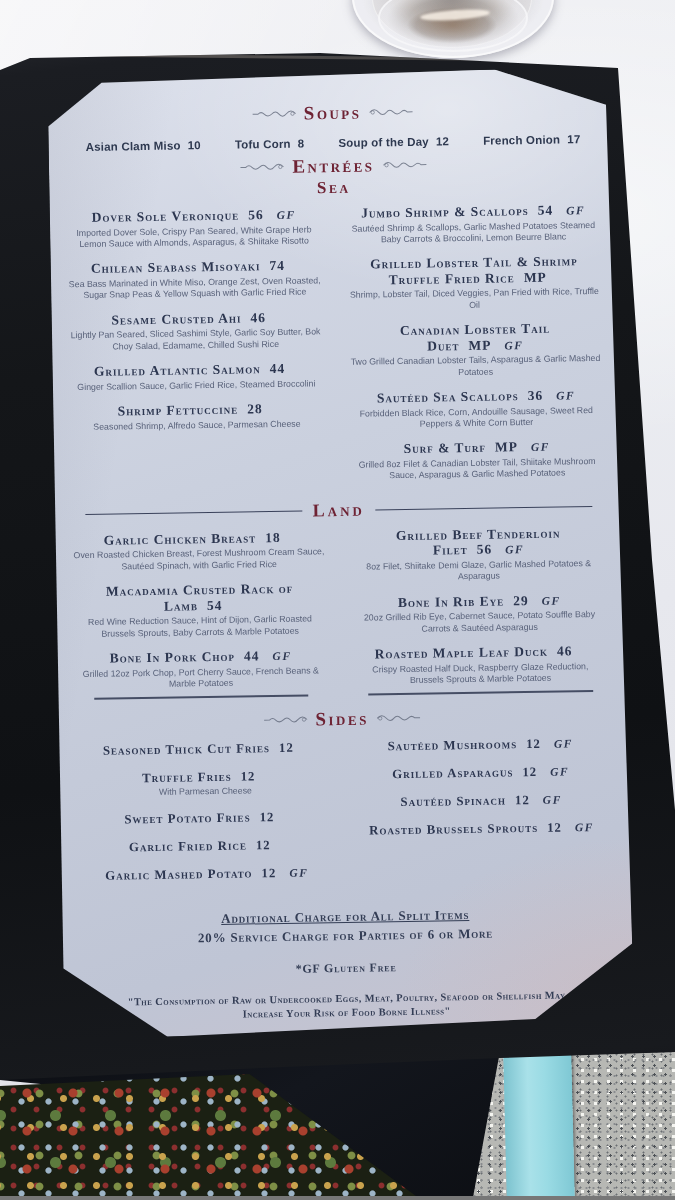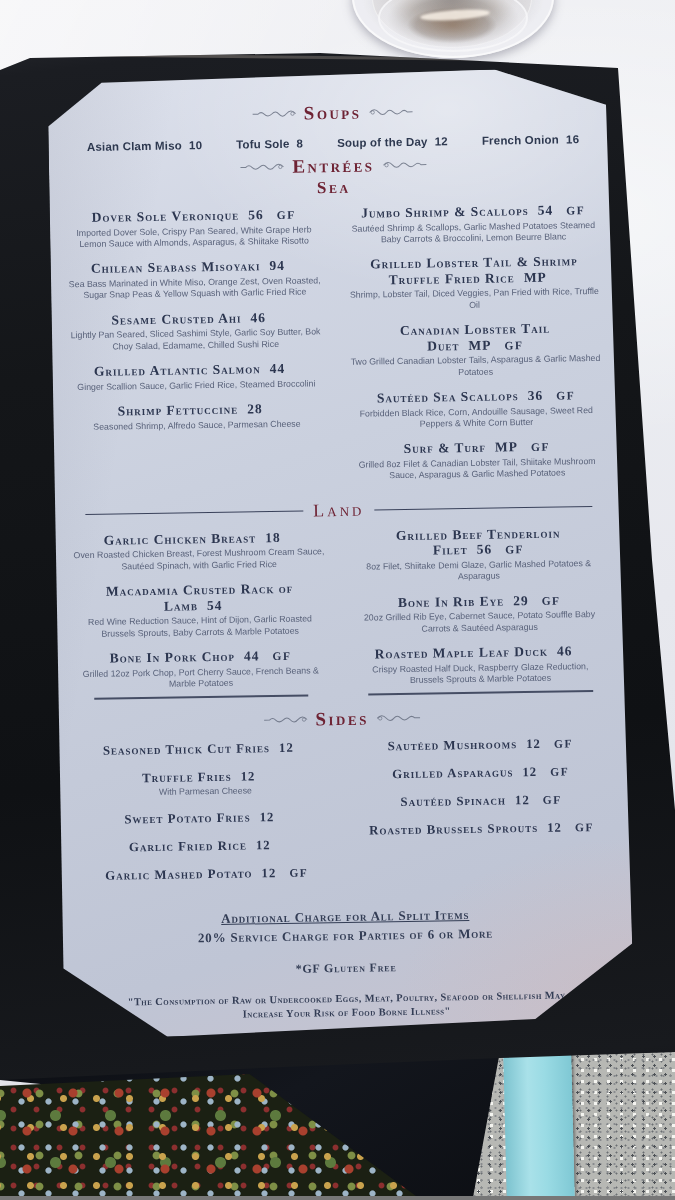--- a/index.html
+++ b/index.html
@@ -80,26 +80,26 @@
   
   .soups-row{display:flex;justify-content:center;gap:34px;margin:13px 0 6px;
     font-family:"Liberation Sans", sans-serif;font-size:11.5px;font-weight:bold;color:#2e3950;letter-spacing:.2px;}
   .soups-row .price{margin-left:7px;text-align:right;}
   
   .grid{display:grid;grid-template-columns:49% 51%;column-gap:4px;margin-top:8px;}
   .col{display:flex;flex-direction:column;align-items:center;}
   .item{text-align:center;margin-bottom:11px;}
   .item-title{font-variant:small-caps;font-weight:bold;font-size:13.5px;letter-spacing:1px;color:#2c3650;line-height:1.15;max-width:250px;margin:0 auto;}
   .item-title .price{margin-left:9px;}
-  .item-title .tag{margin-left:13px;font-size:11.5px;letter-spacing:1.5px;}
+  .item-title .tag{margin-left:13px;font-size:11.5px;letter-spacing:1.5px;font-style:italic;}
   .item-desc{font-family:"Liberation Sans", sans-serif;font-size:8.8px;color:#59627a;line-height:1.3;max-width:252px;margin:2px auto 0;}
   
   .land-divider{display:flex;align-items:center;gap:10px;margin:6px 22px 4px;}
   .land-divider .line{flex:1;height:1.4px;background:#39415a;}
-  .land-divider .htxt{font-variant:small-caps;font-weight:normal;font-size:18px;letter-spacing:3px;color:#6e2334;}
+  .land-divider .htxt{font-variant:small-caps;font-weight:bold;font-size:18px;letter-spacing:3px;color:#6e2334;}
   
   .land-rules{display:grid;grid-template-columns:49% 51%;column-gap:4px;margin-top:-4px;}
   .land-rules .rule{height:1.3px;background:#454d64;margin:0 28px;}
   
   .sides-grid{display:grid;grid-template-columns:50% 50%;margin-top:10px;}
   .side-item{text-align:center;margin-bottom:13.5px;}
   .side-item .item-title{font-size:12.8px;}
   .side-item .item-desc{margin-top:1px;}
   
   .paper-footer{text-align:center;margin-top:16px;font-variant:small-caps;color:#333d55;}
@@ -135,23 +135,23 @@
             <circle cx="6" cy="7" r="2.2" fill="none" stroke="#5a6274" stroke-width="1"></circle>
           </svg>
         <span class="htxt">Soups</span>
         <svg class="flourish" viewBox="0 0 60 14">
             <path d="M2 7 q6 -7 12 0 q5 6 10 0 q4 -5 9 0 q5 5 10 0 q4 -4 8 0 l7 0" fill="none" stroke="#5a6274" stroke-width="1.3"></path>
             <circle cx="6" cy="7" r="2.2" fill="none" stroke="#5a6274" stroke-width="1"></circle>
           </svg>
       </div>
       <div class="soups-row">
         <span><span>Asian Clam Miso</span><span class="price">10</span></span>
-        <span><span>Tofu Sole</span><span class="price">8</span></span>
+        <span><span>Tofu Corn</span><span class="price">8</span></span>
         <span><span>Soup of the Day</span><span class="price">12</span></span>
-        <span><span>French Onion</span><span class="price">16</span></span>
+        <span><span>French Onion</span><span class="price">17</span></span>
       </div>
 
       <div class="orn-header h-entrees">
         <svg class="flourish flip" viewBox="0 0 60 14">
             <path d="M2 7 q6 -7 12 0 q5 6 10 0 q4 -5 9 0 q5 5 10 0 q4 -4 8 0 l7 0" fill="none" stroke="#5a6274" stroke-width="1.3"></path>
             <circle cx="6" cy="7" r="2.2" fill="none" stroke="#5a6274" stroke-width="1"></circle>
           </svg>
         <span class="htxt">Entrées</span>
         <svg class="flourish" viewBox="0 0 60 14">
             <path d="M2 7 q6 -7 12 0 q5 6 10 0 q4 -5 9 0 q5 5 10 0 q4 -4 8 0 l7 0" fill="none" stroke="#5a6274" stroke-width="1.3"></path>
@@ -160,21 +160,21 @@
       </div>
       <div class="h-sea">Sea</div>
 
       <div class="grid">
         <div class="col">
           <div class="item">
             <div class="item-title"><span>Dover Sole Veronique</span><span class="price">56</span><span class="tag">GF</span></div>
             <div class="item-desc">Imported Dover Sole, Crispy Pan Seared, White Grape Herb Lemon Sauce with Almonds, Asparagus, &amp; Shiitake Risotto</div>
           </div>
           <div class="item">
-            <div class="item-title"><span>Chilean Seabass Misoyaki</span><span class="price">94</span><span class="tag"></span></div>
+            <div class="item-title"><span>Chilean Seabass Misoyaki</span><span class="price">74</span><span class="tag"></span></div>
             <div class="item-desc">Sea Bass Marinated in White Miso, Orange Zest, Oven Roasted, Sugar Snap Peas &amp; Yellow Squash with Garlic Fried Rice</div>
           </div>
           <div class="item">
             <div class="item-title"><span>Sesame Crusted Ahi</span><span class="price">46</span><span class="tag"></span></div>
             <div class="item-desc">Lightly Pan Seared, Sliced Sashimi Style, Garlic Soy Butter, Bok Choy Salad, Edamame, Chilled Sushi Rice</div>
           </div>
           <div class="item">
             <div class="item-title"><span>Grilled Atlantic Salmon</span><span class="price">44</span><span class="tag"></span></div>
             <div class="item-desc">Ginger Scallion Sauce, Garlic Fried Rice, Steamed Broccolini</div>
           </div>

